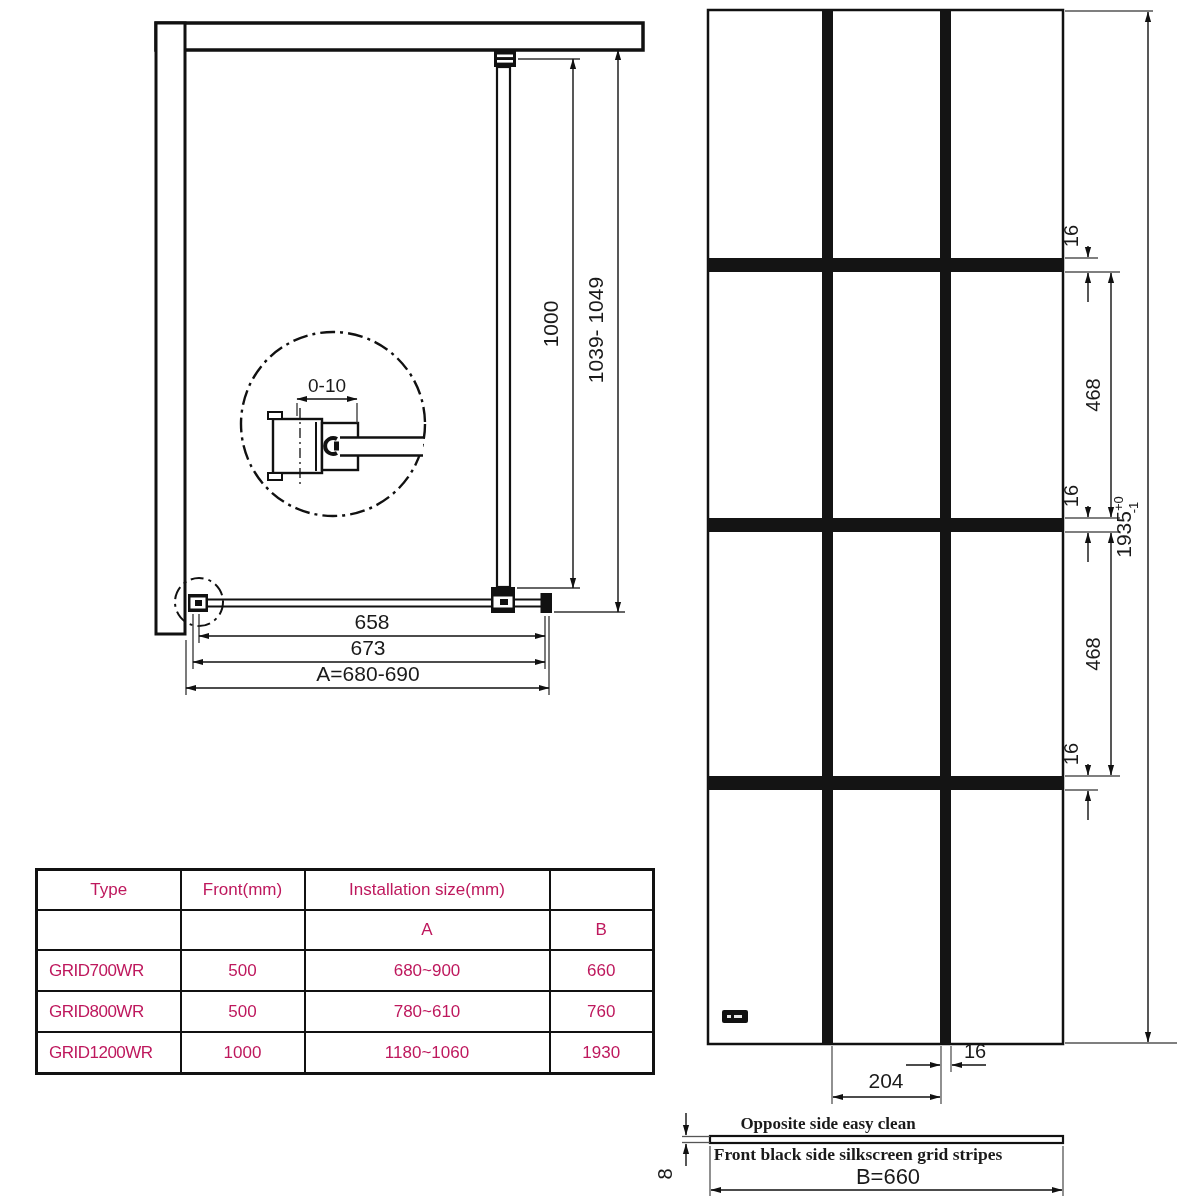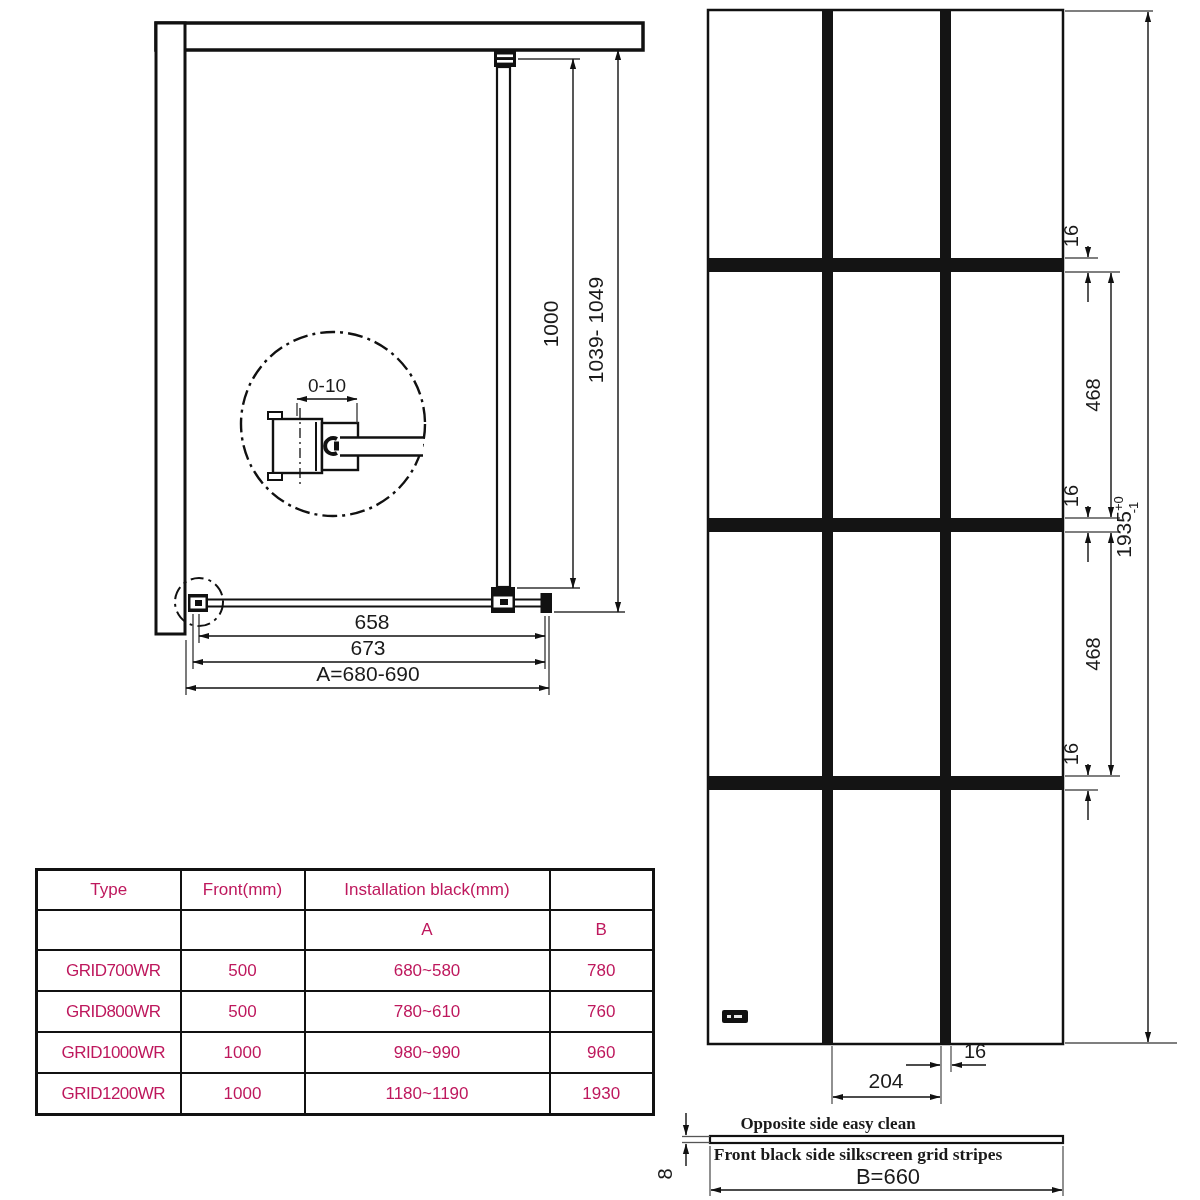--- a/index.html
+++ b/index.html
@@ -8,21 +8,21 @@
   .stage svg{position:absolute;left:0;top:0;}
   svg text{font-family:"Liberation Sans",sans-serif;fill:#1a1a1a;}
   svg text.serif{font-family:"Liberation Serif",serif;font-weight:bold;}
   
   table.spec{position:absolute;left:35px;top:868px;width:618px;border-collapse:collapse;
              table-layout:fixed;background:#fff;}
   table.spec td{border:2px solid #111;font-size:17px;color:#be185d;text-align:center;
                 padding:0 2px;height:39px;white-space:nowrap;overflow:hidden;}
   table.spec tr.h1 td{height:38px;}
   table.spec tr.h2 td{height:38px;}
-  table.spec td.tname{text-align:center;padding-left:11px;letter-spacing:-0.5px;}
+  table.spec td.tname{text-align:left;padding-left:11px;letter-spacing:-0.5px;}
   table.spec{border:3px solid #111;}
 </style>
 </head>
 <body>
 
 <div class="stage">
 
 <svg width="1200" height="1200" viewBox="0 0 1200 1200">
   <defs>
     <marker id="arr" markerWidth="12" markerHeight="10" refX="10" refY="4" orient="auto-start-reverse" markerUnits="userSpaceOnUse">
@@ -228,48 +228,42 @@
     <colgroup>
       <col style="width:144px">
         <col style="width:124px">
         <col style="width:245px">
         <col style="width:104px">
     </colgroup>
     <tbody>
         <tr class="h1">
       <td>Type</td>
       <td>Front(mm)</td>
-      <td>Installation black(mm)</td>
+      <td>Installation size(mm)</td>
       <td></td>
     </tr>
     <tr class="h2">
       <td></td>
       <td></td>
       <td>A</td>
       <td>B</td>
     </tr>
     <tr>
       <td class="tname">GRID700WR</td>
       <td>500</td>
-      <td>680~580</td>
-      <td>780</td>
+      <td>680~900</td>
+      <td>660</td>
     </tr>
     <tr>
       <td class="tname">GRID800WR</td>
       <td>500</td>
       <td>780~610</td>
       <td>760</td>
     </tr>
     <tr>
-      <td class="tname">GRID1000WR</td>
-      <td>1000</td>
-      <td>980~990</td>
-      <td>960</td>
-    </tr>
-    <tr>
       <td class="tname">GRID1200WR</td>
       <td>1000</td>
-      <td>1180~1190</td>
+      <td>1180~1060</td>
       <td>1930</td>
     </tr>
   </tbody>
     </table>
 </div>
 
 </body></html>

